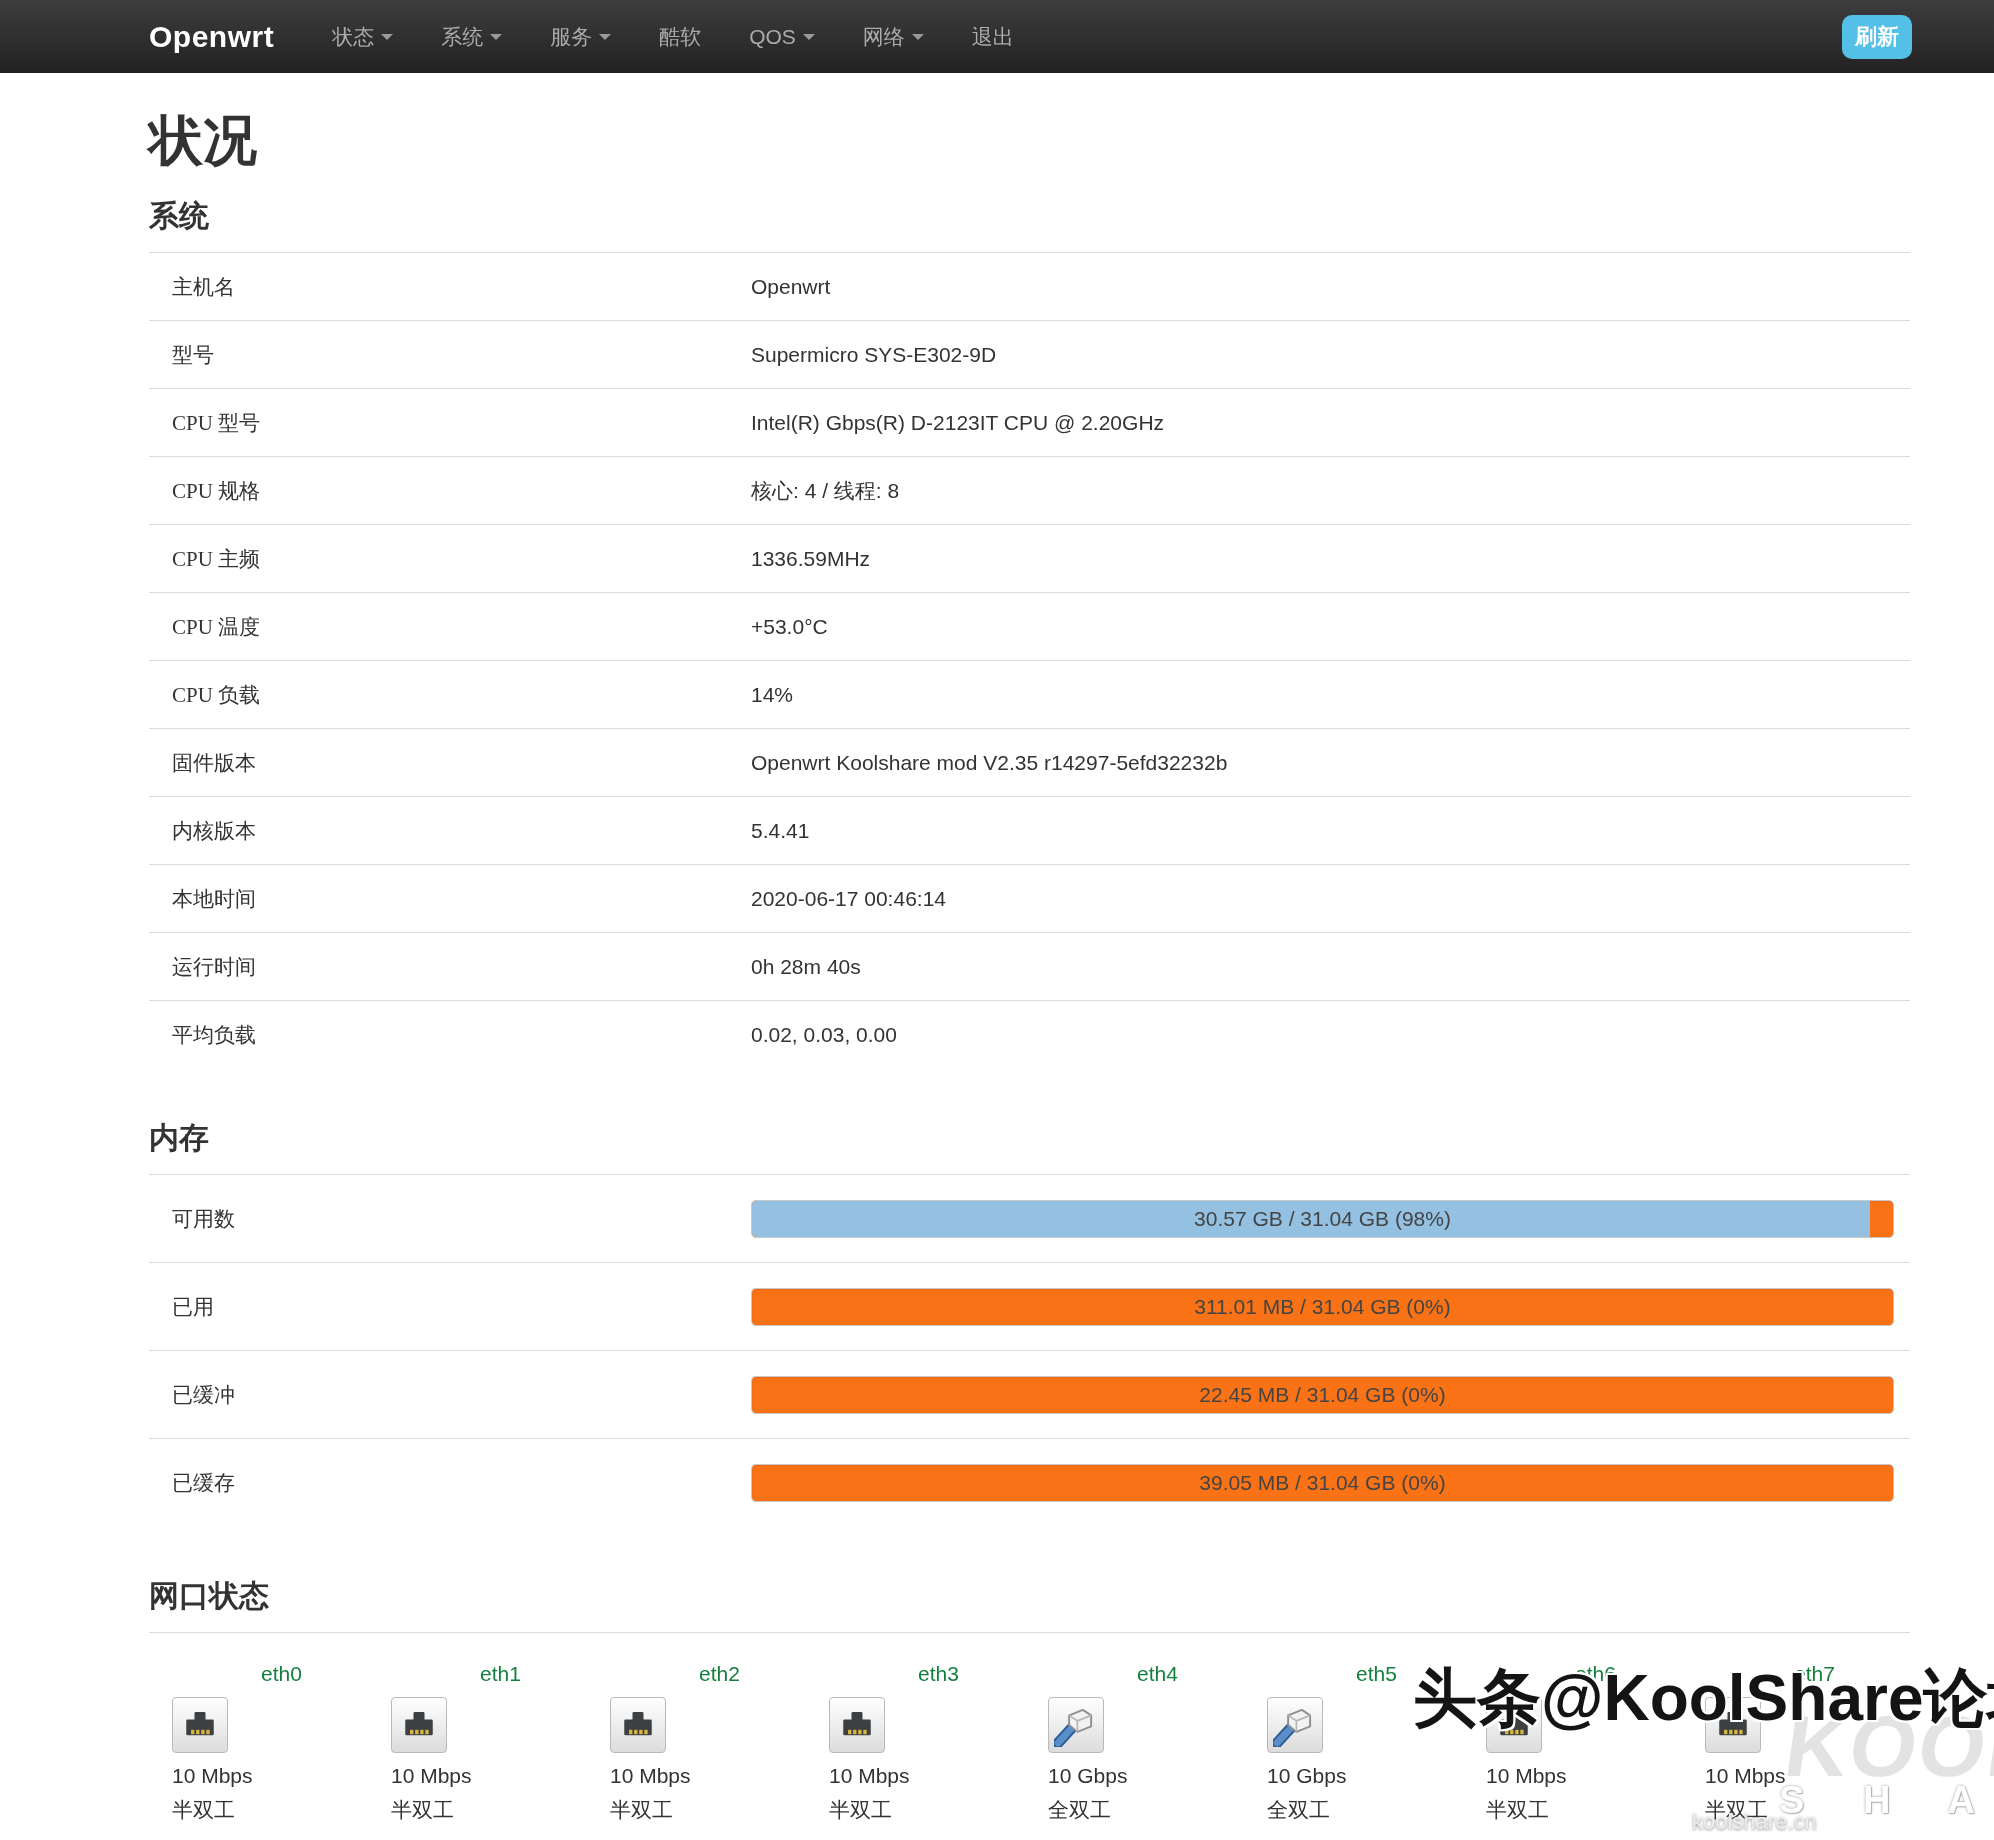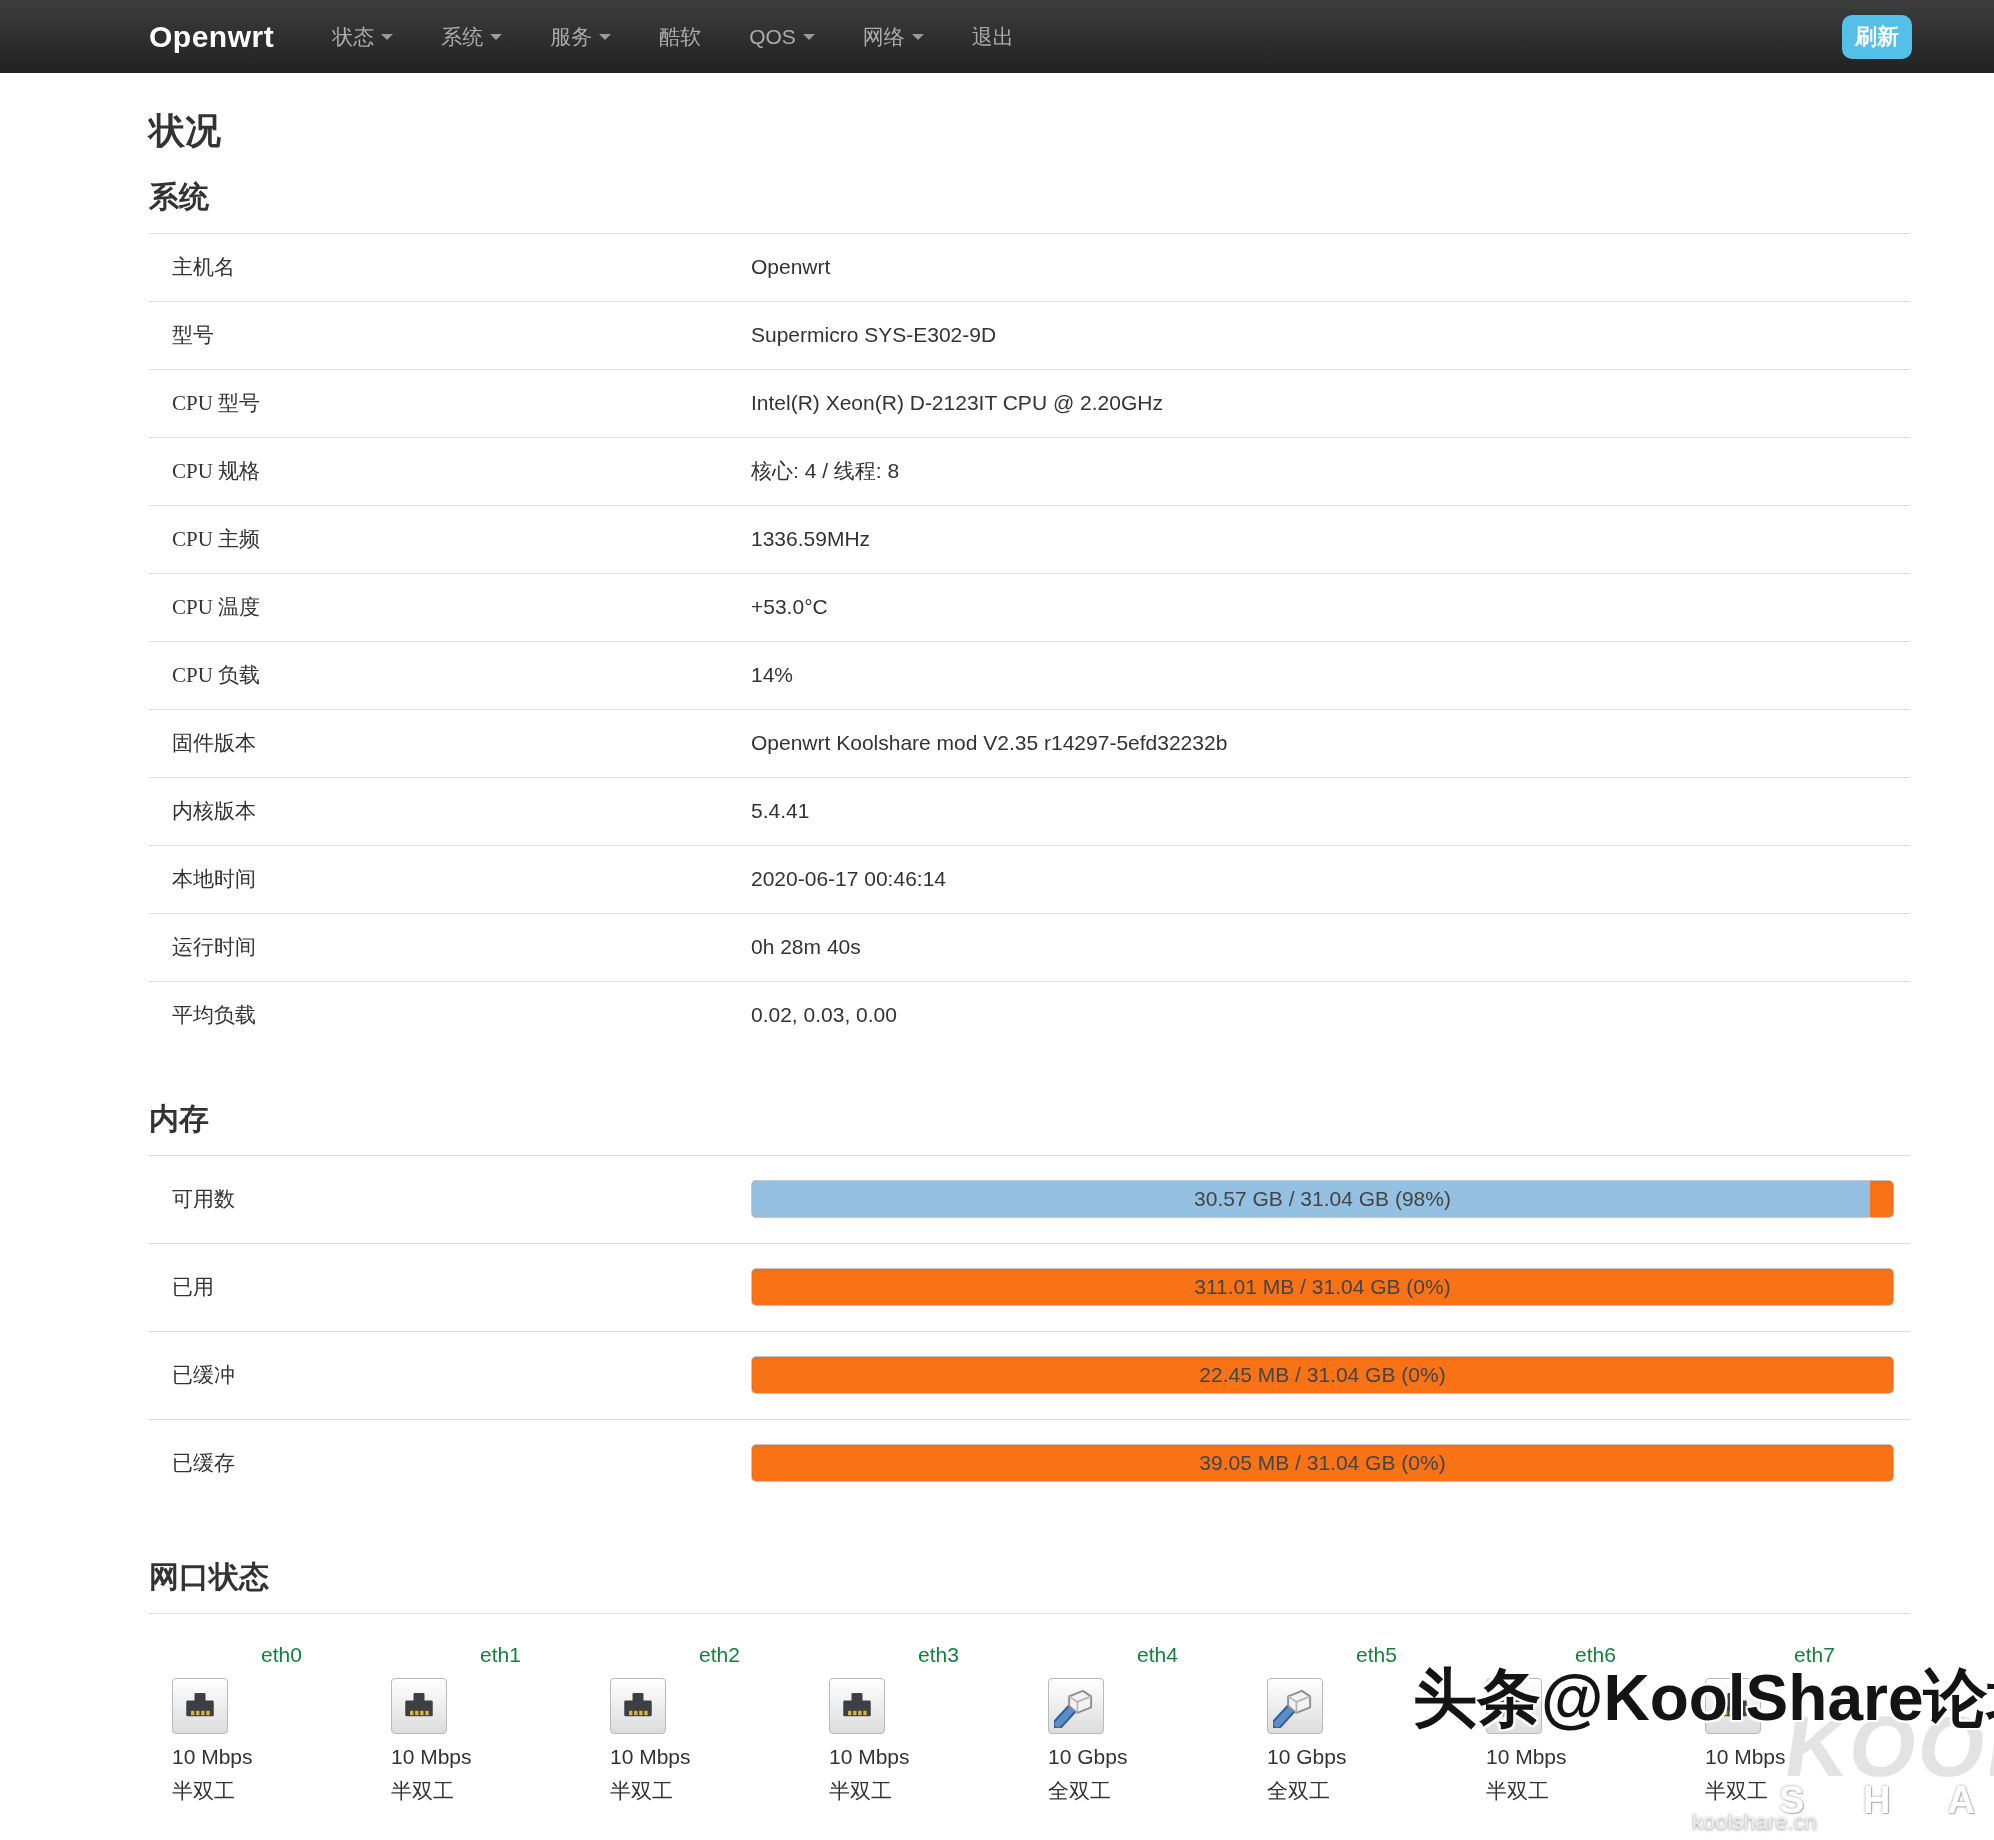--- a/index.html
+++ b/index.html
@@ -56,21 +56,21 @@
     border: none;
     border-radius: 10px;
     padding: 7px 13px;
     cursor: pointer;
     white-space: nowrap;
   }
 
   
   .container { margin-left: 149px; width: 1761px; }
   .page-title {
-    font-size: 36px;
+    font-size: 54px;
     font-weight: 700;
     color: #333;
     margin-top: 38px;
     line-height: 1.1;
   }
   .section-heading {
     font-size: 30px;
     font-weight: 700;
     color: #333;
     margin: 50px 0 15px 0;
@@ -234,21 +234,21 @@
     <div class="trow sys-row">
         <div class="tlabel">主机名</div>
         <div class="tvalue">Openwrt</div>
       </div>
       <div class="trow sys-row">
         <div class="tlabel">型号</div>
         <div class="tvalue">Supermicro SYS-E302-9D</div>
       </div>
       <div class="trow sys-row">
         <div class="tlabel">CPU 型号</div>
-        <div class="tvalue">Intel(R) Xeon(R) D-2123IT CPU @ 2.20GHz</div>
+        <div class="tvalue">Intel(R) Gbps(R) D-2123IT CPU @ 2.20GHz</div>
       </div>
       <div class="trow sys-row">
         <div class="tlabel">CPU 规格</div>
         <div class="tvalue">核心: 4 / 线程: 8</div>
       </div>
       <div class="trow sys-row">
         <div class="tlabel">CPU 主频</div>
         <div class="tvalue">1336.59MHz</div>
       </div>
       <div class="trow sys-row">

